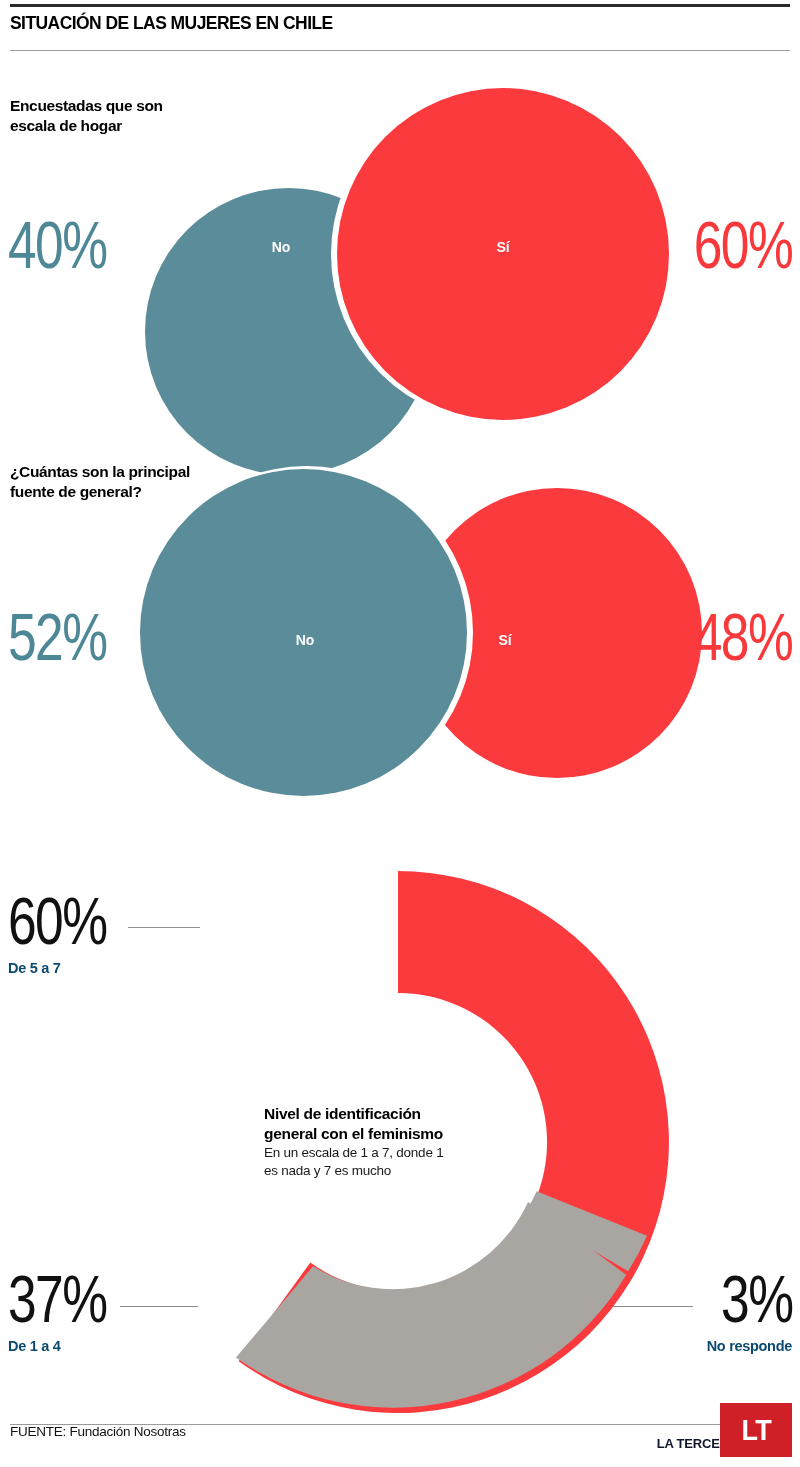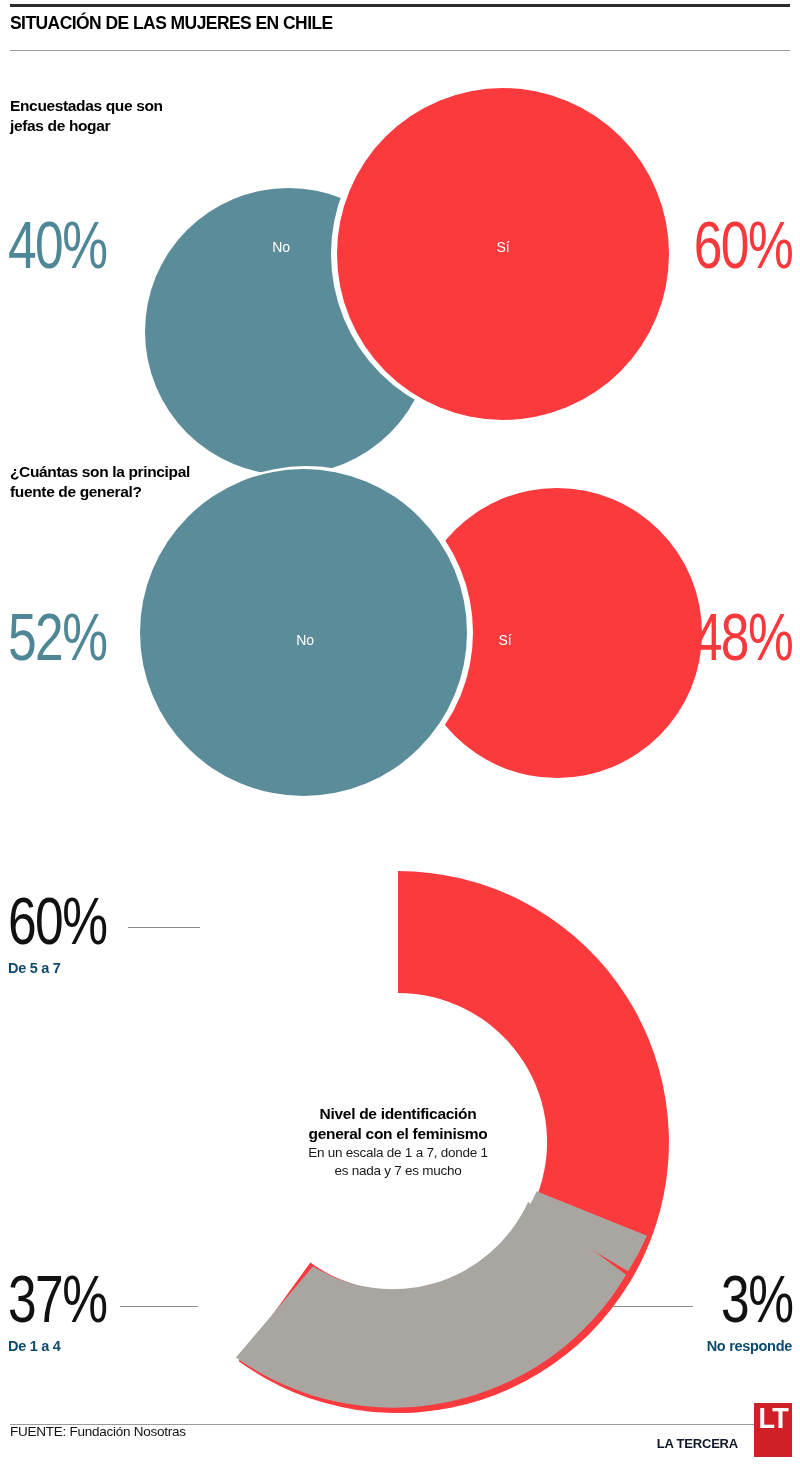--- a/index.html
+++ b/index.html
@@ -88,21 +88,21 @@
   .circ {
     position: absolute;
     border-radius: 50%;
   }
   .circ.teal { background: #5B8C99; }
   .circ.red  { background: #FB3A3E; }
   .circ-label {
     position: absolute;
     color: #ffffff;
     font-size: 14px;
-    font-weight: normal;
+    font-weight: bold;
     letter-spacing: -0.2px;
     z-index: 7;
     white-space: nowrap;
     transform: translate(-50%, -50%);
   }
 
   
   .donut-wrap {
     position: absolute;
     left: 118px;
@@ -111,21 +111,20 @@
     height: 560px;
   }
   .donut-wrap svg { display: block; width: 100%; height: 100%; }
 
   .donut-center {
     position: absolute;
     left: 50%;
     top: 50%;
     transform: translate(-50%, -50%);
     width: 268px;
-    text-align: center;
   }
   .donut-center .dc-title {
     font-size: 15.5px;
     font-weight: bold;
     line-height: 1.3;
     letter-spacing: -0.3px;
     color: #000;
     white-space: pre-line;
   }
   .donut-center .dc-sub {
@@ -178,24 +177,25 @@
     font-size: 13px;
     font-weight: bold;
     letter-spacing: -0.2px;
     color: #0f172a;
     white-space: nowrap;
   }
   .lt-logo {
     position: absolute;
     right: 8px;
     bottom: 10px;
-    width: 38px;
+    width: 72px;
     height: 54px;
     background: #CF2027;
     display: flex;
+    align-items: center;
     justify-content: center;
   }
   .lt-logo span {
     color: #ffffff;
     font-size: 30px;
     font-weight: bold;
     letter-spacing: -1px;
     line-height: 1;
     transform: scaleX(0.9);
   }
@@ -203,21 +203,21 @@
 </head>
 <body>
 
 <div class="page">
 
   <div class="top-rule"></div>
   <div class="headline">SITUACIÓN DE LAS MUJERES EN CHILE</div>
   <div class="head-rule"></div>
 
   <div class="sec-title" style="left:10px; top:96px;">Encuestadas que son
-jefas de hogar</div>
+escala de hogar</div>
 
   <div class="venn" style="left:0; top:80px; width:800px; height:340px;">
     <div class="circ teal" style="left:145px; top:108px; width:287px; height:287px;"></div>
     <div class="circ red" style="left:337px; top:8px; width:332px; height:332px; box-shadow:-3px 0 0 3px #ffffff;"></div>
     <div class="circ-label" style="left:281px; top:167px;">No</div>
     <div class="circ-label" style="left:503px; top:167px;">Sí</div>
   </div>
 
   <div class="bignum teal left" style="left:8px; top:212px;">40%</div>
   <div class="bignum red right" style="right:8px; top:212px; text-align:right;">60%</div>

